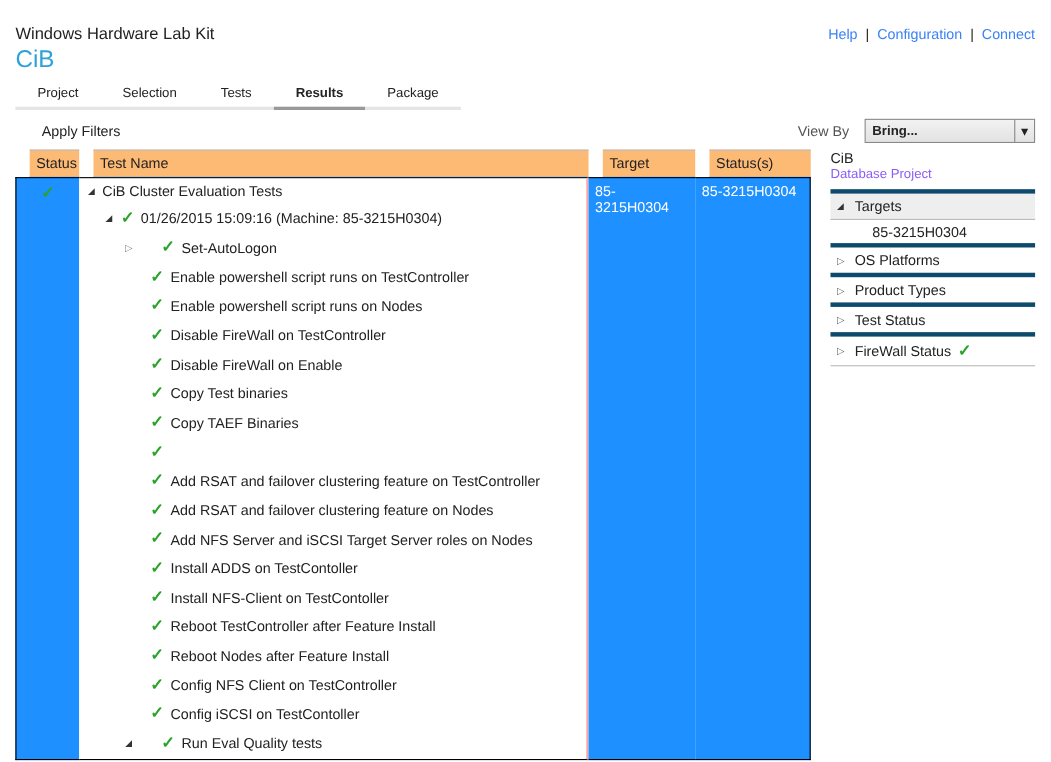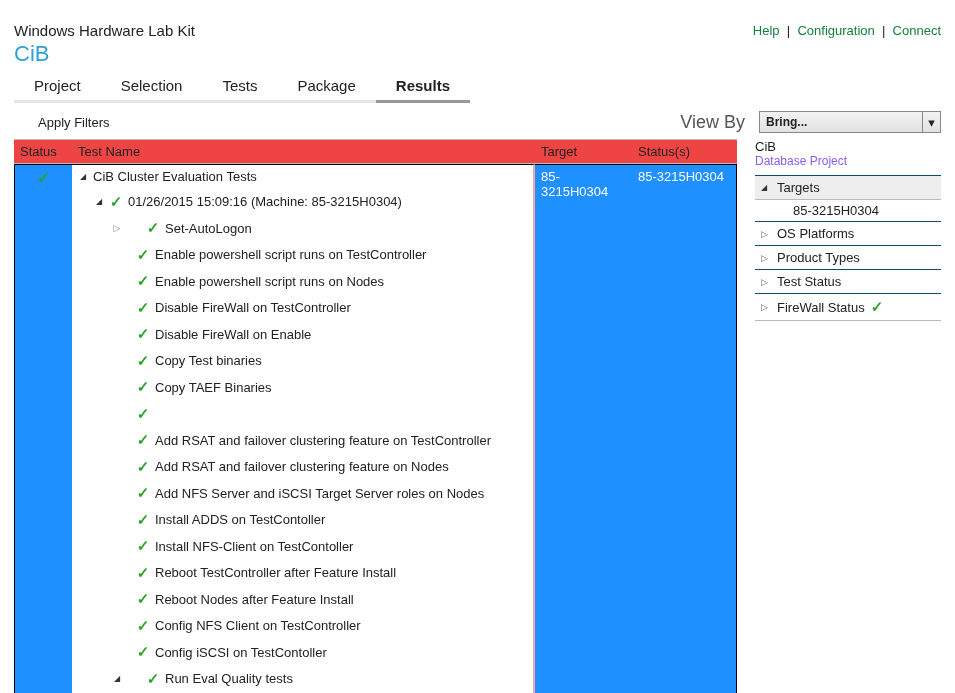--- a/index.html
+++ b/index.html
@@ -12,60 +12,60 @@
     height: 693px;
     overflow: hidden;
   }
   .topbar {
     display: flex;
     justify-content: space-between;
     align-items: center;
     padding: 22px 14px 2px 14px;
     font-size: 15px;
   }
-  .topbar .right a { color: #15803d; text-decoration: none; font-size p
+  .topbar .right a { color: #3b82f6; text-decoration: none; font-size p
 :13px;}
   .topbar .right { font-size:13px; }
   .cib-title {
     font-size: 22px;
     color: #2ea2d6;
     padding: 0 14px 4px 14px;
     font-weight: 400;
   }
   .tabs {
     display: flex;
     gap: 0;
     padding: 0 14px;
     border-bottom: 0;
   }
   .tab {
     padding: 6px 20px;
-    font-size: 15px;
+    font-size: 12px;
     border-bottom: 3px solid #e5e5e5;
     cursor: pointer;
   }
   .tab.active {
     font-weight: 700;
     border-bottom: 3px solid #999;
   }
   .filterbar {
     display: flex;
     align-items: center;
     padding: 8px 14px 6px 38px;
     gap: 10px;
   }
   .filterbar .spacer { flex: 1; }
-  .viewby-label { font-size: 18px; color:#555; margin-right:4px;text-align:center;}
+  .viewby-label { font-size: 13px; color:#555; margin-right:4px;text-align:center;}
   .dropdown {
     display: flex;
     align-items: center;
     border: 1px solid #888;
     background: linear-gradient(#f2f2f2,#e2e2e2);
     height: 22px;
-    width: 182px;
+    width: 155px;
   }
   .dropdown .dd-text {
     flex:1;
     padding: 0 6px;
     font-weight: 700;
     font-size: 12px;
   }
   .dropdown .dd-btn {
     width: 18px;
     border-left: 1px solid #888;
@@ -80,21 +80,22 @@
   .grid {
     flex: 1;
     display: grid;
     grid-template-columns: 58px 463px 97px 105px;
   }
   .hdr {
     border-top: 1px solid #bbb;
     border-bottom: 1px solid #bbb;
     padding: 4px 6px;
     font-size: 13px;
-    background:#ef4444;
+    background:#fdba74;
+    margin-left:13px;
   }
   .c-status { }
   .c-name { }
   .cell {
     height: 530px;
     overflow: hidden;
   }
   .cell.status   { background:#1e90ff; border:1px solid #000; border-right:none; display:flex; justify-content:center; padding-top:4px;}
   .cell.name     { background:#fff; border-top:1px solid #000;border-bottom:1px solid #000; border-right:2px solid #fca5a5; padding:0 0;}
   .cell.target   { background:#1e90ff; color:#fff; border-top:1px solid #000;border-bottom:1px solid #000; padding:4px 6px;}
@@ -121,21 +122,21 @@
   .ind1 { padding-left: 22px !important; }
   .ind3 { padding-left: 64px !important; }
   .ind2b{ padding-left: 40px !important; }
   .sidebar {
     width: 186px;
     padding-top: 0;
   }
   .sidebar .proj-title { font-size:13px; }
   .sidebar .proj-sub   { font-size:12px; color:#8b5cf6; padding-bottom:8px;}
   .cat-list .cat {
-    border-top:1px solid #0c4a6e;
+    border-top:4px solid #0c4a6e;
     border-bottom:1px solid #bbb;
     padding: 4px 6px;
     font-size:13px;
     display:flex;
     align-items:center;
     gap:6px;
     margin-top:-1px;
     cursor:pointer;
   }
   .cat .tri {font-size:9px;color:#666;width:10px;display:inline-flex;}
@@ -158,22 +159,22 @@
     <a href="#">Connect</a>
   </div>
 </div>
 
 <div class="cib-title">CiB</div>
 
 <div class="tabs">
   <div class="tab">Project</div>
   <div class="tab">Selection</div>
   <div class="tab">Tests</div>
+  <div class="tab active">Results</div>
   <div class="tab">Package</div>
-  <div class="tab active">Results</div>
 </div>
 
 <div class="filterbar">
   <span>Apply Filters</span>
   <span class="spacer"></span>
   <span class="viewby-label">View By</span>
   <div class="dropdown">
     <span class="dd-text">Bring...</span>
     <span class="dd-btn">▾</span>
   </div>

